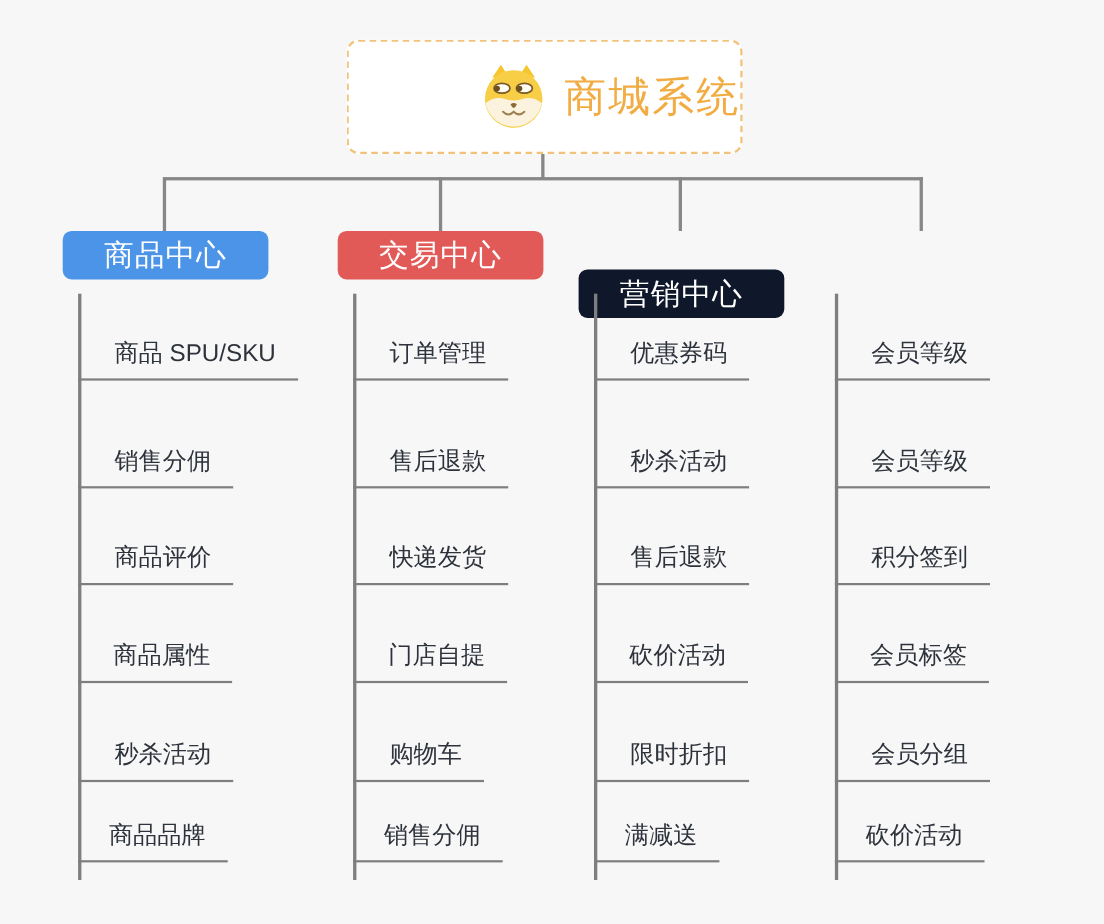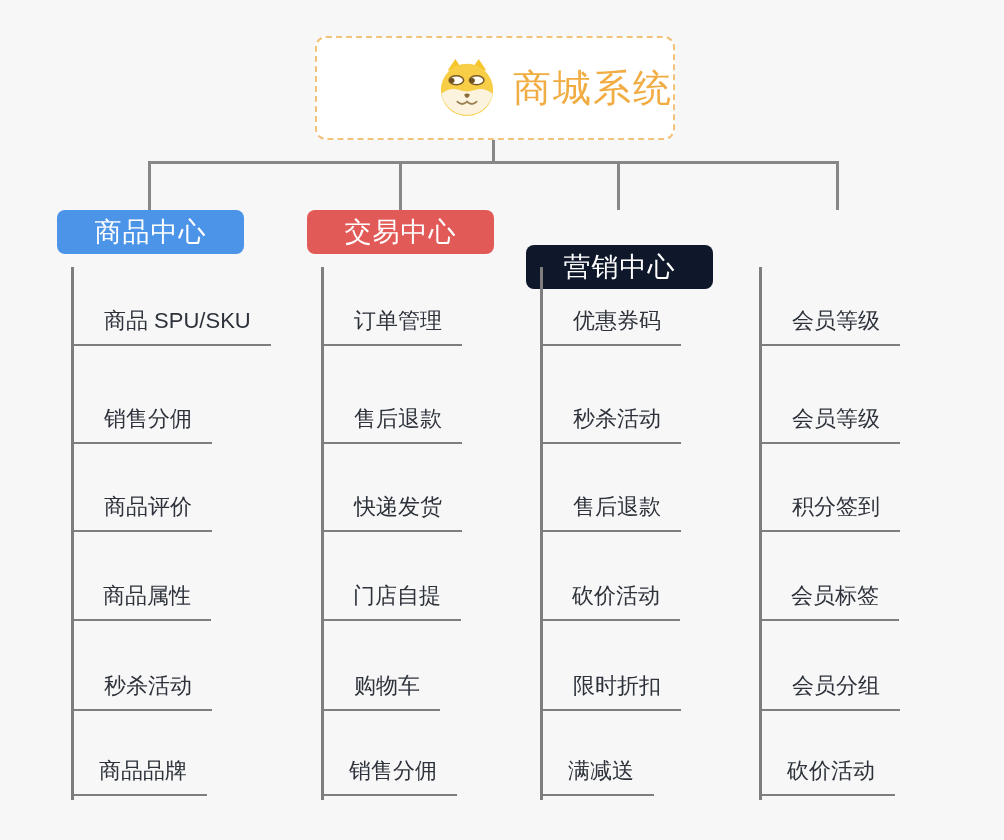--- a/index.html
+++ b/index.html
@@ -66,21 +66,21 @@
     font-size:22px;color:#2e333b;
     padding:0 20px 8px 33px;
     border-bottom:2.5px solid #7e7e7e;
     cursor:default;
   }
   .leaf.r1{bottom:454px;}
   .leaf.r2{bottom:356px;}
   .leaf.r3{bottom:268px;font-family:Liberation Serif, serif;}
   .leaf.r4{bottom:179px;padding-left:32px;}
   .leaf.r5{bottom:89px;}
-  .leaf.r6{bottom:4px;padding-left:28px;}
+  .leaf.r6{bottom:16px;padding-left:28px;}
 </style>
 </head>
 <body>
 
 <div class="stage">
 
   <div class="root-node">
     <svg class="root-icon" viewBox="0 0 64 64">
 
       <polygon points="12,14 20,2 27,13" fill="#f6c62c"></polygon>

